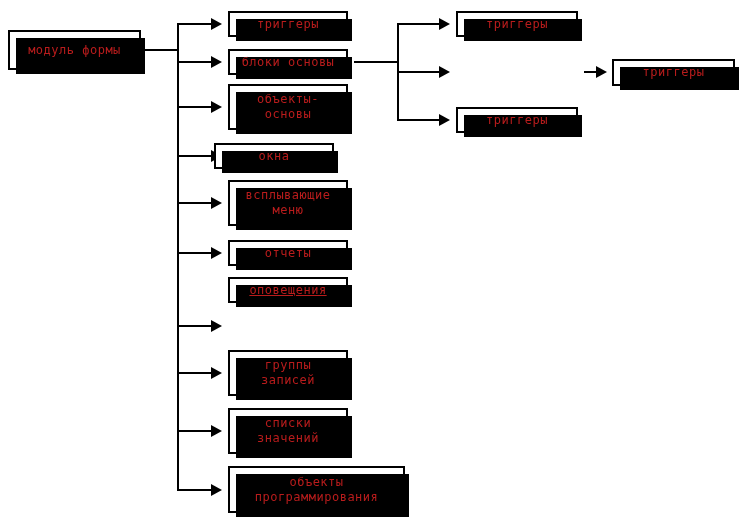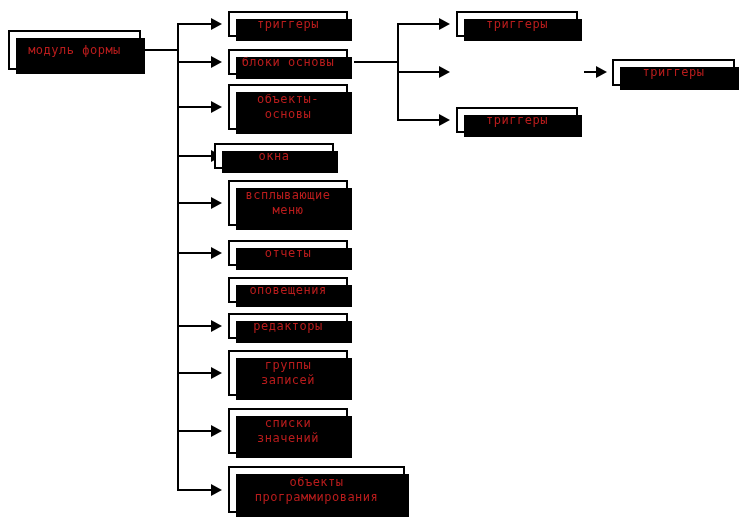--- a/index.html
+++ b/index.html
@@ -120,23 +120,22 @@
   <div class="node lvl1" style="left:228px; top:84px; width:120px; height:46px;">объекты-
 основы</div>
 
   <div class="node lvl1" style="left:214px; top:143px; width:120px; height:26px;">окна</div>
 
   <div class="node lvl1" style="left:228px; top:180px; width:120px; height:46px;">всплывающие
 меню</div>
 
   <div class="node lvl1" style="left:228px; top:240px; width:120px; height:26px;">отчеты</div>
 
-  <div class="node lvl1" style="left:228px; top:277px; width:120px; height:26px;">оповещения</div>
+  <div class="node lvl1" style="left:228px; top:277px; width:120px; height:26px;text-decoration:underline;">оповещения</div>
 
-  <div class="node lvl1" style="left:228px; top:313px; width:120px; height:26px;">редакторы</div>
 
   <div class="node lvl1" style="left:228px; top:350px; width:120px; height:46px;">группы
 записей</div>
 
   <div class="node lvl1" style="left:228px; top:408px; width:120px; height:46px;">списки
 значений</div>
 
   <div class="node lvl1" style="left:228px; top:466px; width:177px; height:47px;">объекты
 программирования</div>
 

